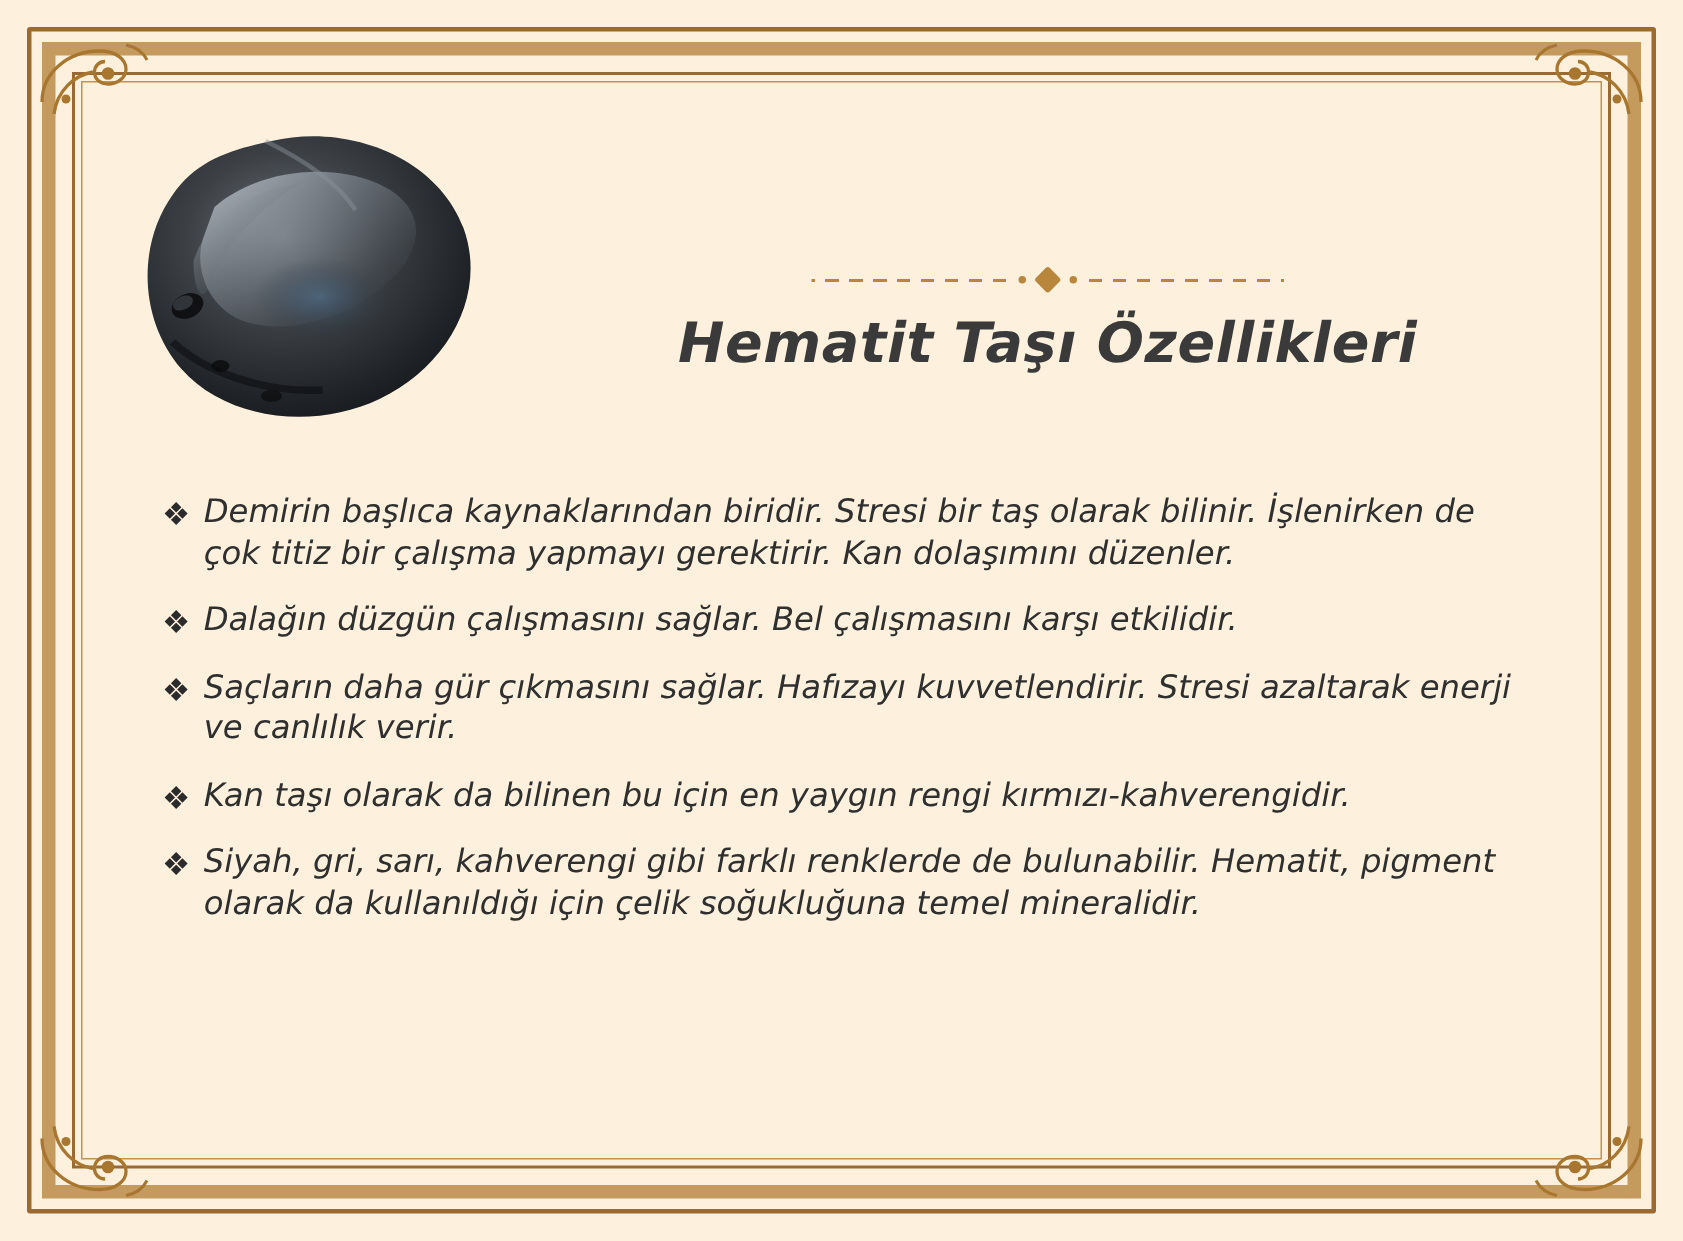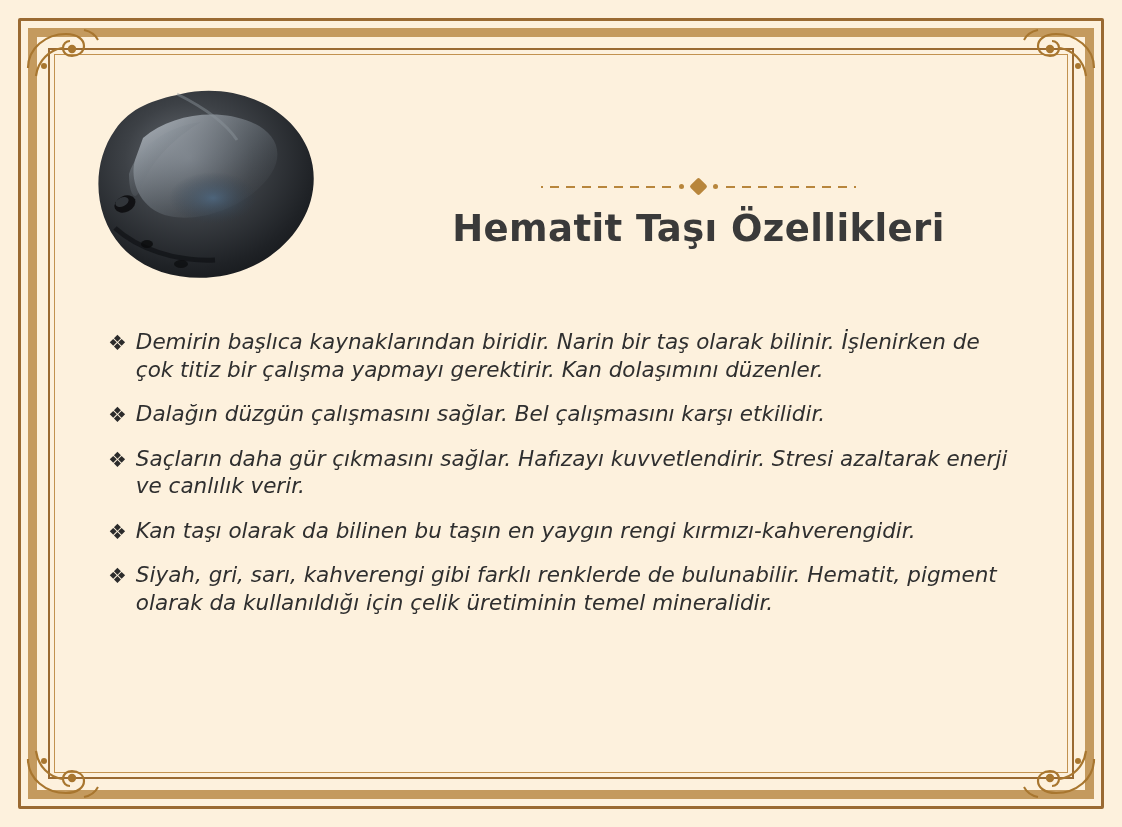--- a/index.html
+++ b/index.html
@@ -130,20 +130,21 @@
   }
   .ornament .dot {
     width: 5px;
     height: 5px;
     background: #b8863c;
     border-radius: 50%;
   }
 
   .doc-title {
     font-family: "DejaVu Sans", sans-serif;
+    font-style: italic;
     font-weight: 700;
     font-size: 37px;
     color: #3a3a3a;
     letter-spacing: 0.4px;
     white-space: nowrap;
   }
 
   .facts {
     margin-top: 18px;
     padding: 0 44px 0 48px;
@@ -281,38 +282,38 @@
           <span class="dashes"></span>
         </div>
         <div class="doc-title">Hematit Taşı Özellikleri</div>
       </div>
     </div>
 
     <div class="facts">
 
       <div class="fact">
         <span class="bullet">❖</span>
-        <span class="fact-text">Demirin başlıca kaynaklarından biridir. Narin bir taş olarak bilinir. İşlenirken de çok titiz bir çalışma yapmayı gerektirir. Kan dolaşımını düzenler.</span>
+        <span class="fact-text">Demirin başlıca kaynaklarından biridir. Stresi bir taş olarak bilinir. İşlenirken de çok titiz bir çalışma yapmayı gerektirir. Kan dolaşımını düzenler.</span>
       </div>
 
       <div class="fact">
         <span class="bullet">❖</span>
         <span class="fact-text">Dalağın düzgün çalışmasını sağlar. Bel çalışmasını karşı etkilidir.</span>
       </div>
 
       <div class="fact">
         <span class="bullet">❖</span>
         <span class="fact-text">Saçların daha gür çıkmasını sağlar. Hafızayı kuvvetlendirir. Stresi azaltarak enerji ve canlılık verir.</span>
       </div>
 
       <div class="fact">
         <span class="bullet">❖</span>
-        <span class="fact-text">Kan taşı olarak da bilinen bu taşın en yaygın rengi kırmızı-kahverengidir.</span>
-      </div>
-
-      <div class="fact">
-        <span class="bullet">❖</span>
-        <span class="fact-text">Siyah, gri, sarı, kahverengi gibi farklı renklerde de bulunabilir. Hematit, pigment olarak da kullanıldığı için çelik üretiminin temel mineralidir.</span>
+        <span class="fact-text">Kan taşı olarak da bilinen bu için en yaygın rengi kırmızı-kahverengidir.</span>
+      </div>
+
+      <div class="fact">
+        <span class="bullet">❖</span>
+        <span class="fact-text">Siyah, gri, sarı, kahverengi gibi farklı renklerde de bulunabilir. Hematit, pigment olarak da kullanıldığı için çelik soğukluğuna temel mineralidir.</span>
       </div>
 
     </div>
   </div>
 </div>
 
 </body></html>

